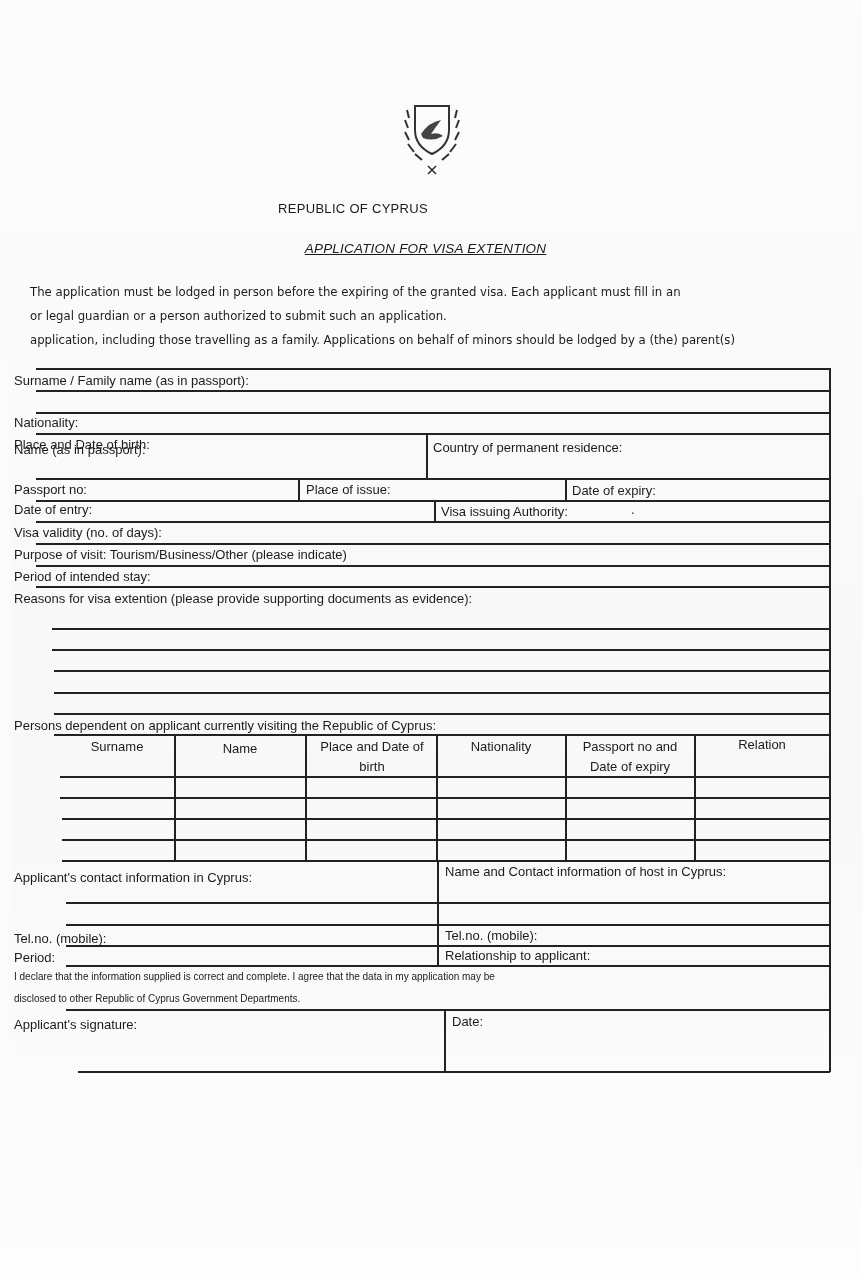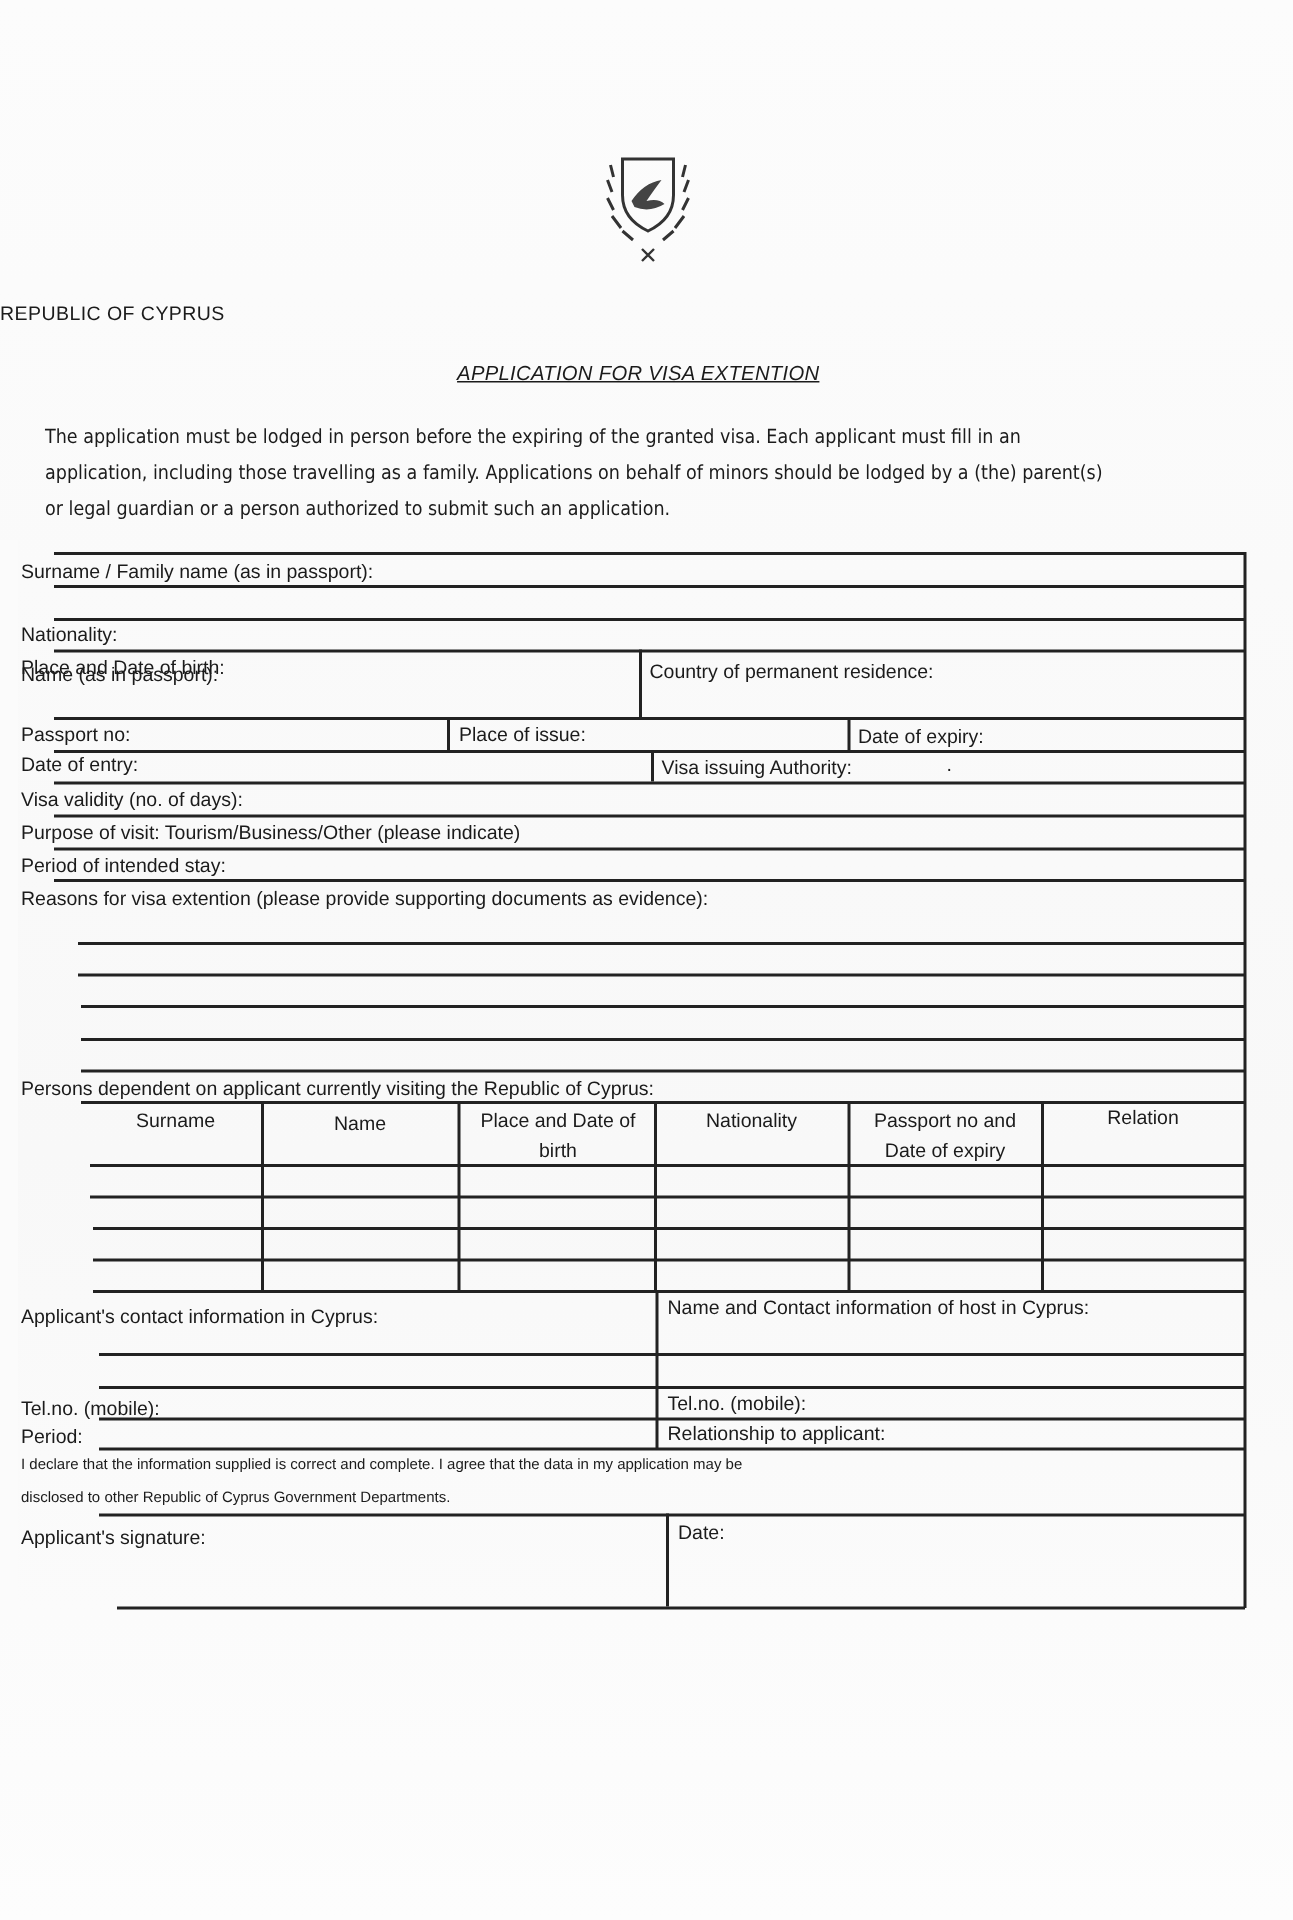--- a/index.html
+++ b/index.html
@@ -5,21 +5,21 @@
   html, body { margin: 0; padding: 0; }
   body {
     width: 862px; height: 1280px; position: relative; overflow: hidden;
     background: #fbfbfb;
     font-family: "Liberation Sans", "DejaVu Sans", sans-serif;
     color: #1b1b1b;
   }
   .page { position: absolute; left: 0; top: 0; width: 862px; height: 1280px;
     background: linear-gradient(180deg, #fcfcfc 0%, #f8f8f8 60%, #fdfdfd 100%); }
   .crest { position: absolute; left: 395px; top: 100px; width: 74px; height: 78px; }
-  .republic { position: absolute; left: 0; width: 706px; top: 201px; 
+  .republic { position: absolute; left: 0; width: 706px; top: 201px; text-align: center;
     font-size: 13px; letter-spacing: 0.3px; }
   .title { position: absolute; left: 0; width: 851px; top: 241px; text-align: center;
     font-size: 13.5px; font-style: italic; text-decoration: underline; letter-spacing: 0.2px; }
   .intro { position: absolute; left: 30px; width: 805px; top: 280px;
     font-size: 13px; line-height: 24px; text-align: justify; font-family: "DejaVu Sans Condensed","DejaVu Sans", sans-serif; }
   .intro p { margin: 0; }
   .line { position: absolute; background: #222; height: 1.5px; }
   .vline { position: absolute; background: #222; width: 1.5px; }
   .lbl { position: absolute; font-size: 13px; white-space: nowrap; line-height: 16px; text-align: right; }
   .th { position: absolute; font-size: 13px; text-align: center; line-height: 20px; }
@@ -37,22 +37,22 @@
     <path d="M12 10 L14 18 M10 20 L13 28 M10 32 L14 40 M13 44 L19 52 M20 54 L27 60" stroke="#333" stroke-width="2" fill="none"></path>
     <path d="M62 10 L60 18 M64 20 L61 28 M64 32 L60 40 M61 44 L55 52 M54 54 L47 60" stroke="#333" stroke-width="2" fill="none"></path>
     <path d="M33 66 L41 74 M41 66 L33 74" stroke="#333" stroke-width="1.6"></path>
   </svg>
 
   <div class="republic">REPUBLIC OF CYPRUS</div>
   <div class="title">APPLICATION FOR VISA EXTENTION</div>
 
   <div class="intro">
     <p>The application must be lodged in person before the expiring of the granted visa. Each applicant must fill in an</p>
+    <p>or legal guardian or a person authorized to submit such  an application.</p>
     <p>application, including those travelling as a family. Applications on behalf of minors should be lodged by a (the) parent(s)</p>
-    <p>or legal guardian or a person authorized to submit such  an application.</p>
   </div>
 
   <div class="line" style="left:36px; width:794px; top:368px;"></div>
   <div class="line" style="left:36px; width:794px; top:390px;"></div>
   <div class="line" style="left:36px; width:794px; top:412px;"></div>
   <div class="line" style="left:36px; width:794px; top:433px;"></div>
   <div class="line" style="left:36px; width:794px; top:478px;"></div>
   <div class="line" style="left:36px; width:794px; top:500px;"></div>
   <div class="line" style="left:36px; width:794px; top:521px;"></div>
   <div class="line" style="left:36px; width:794px; top:543px;"></div>

